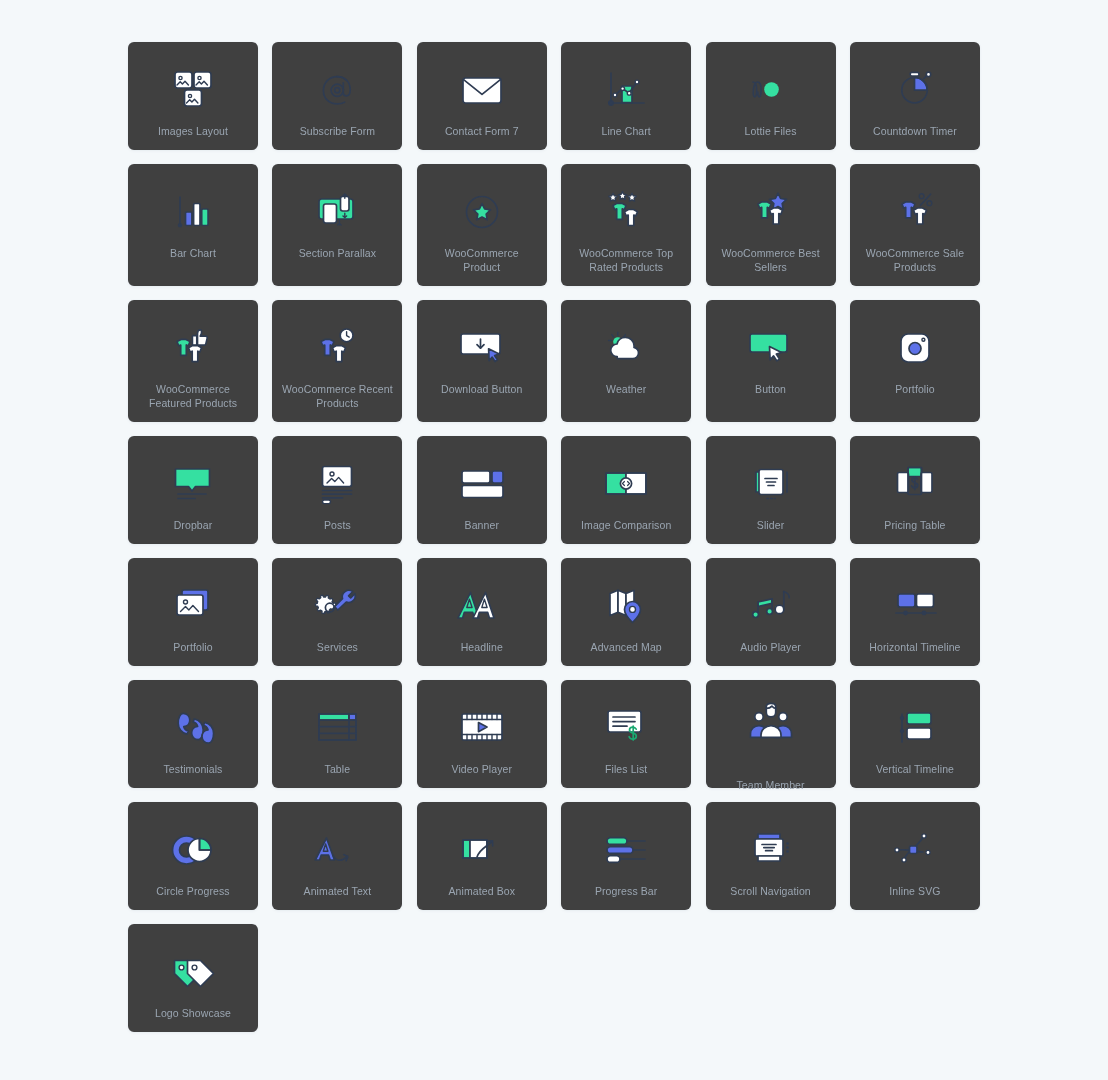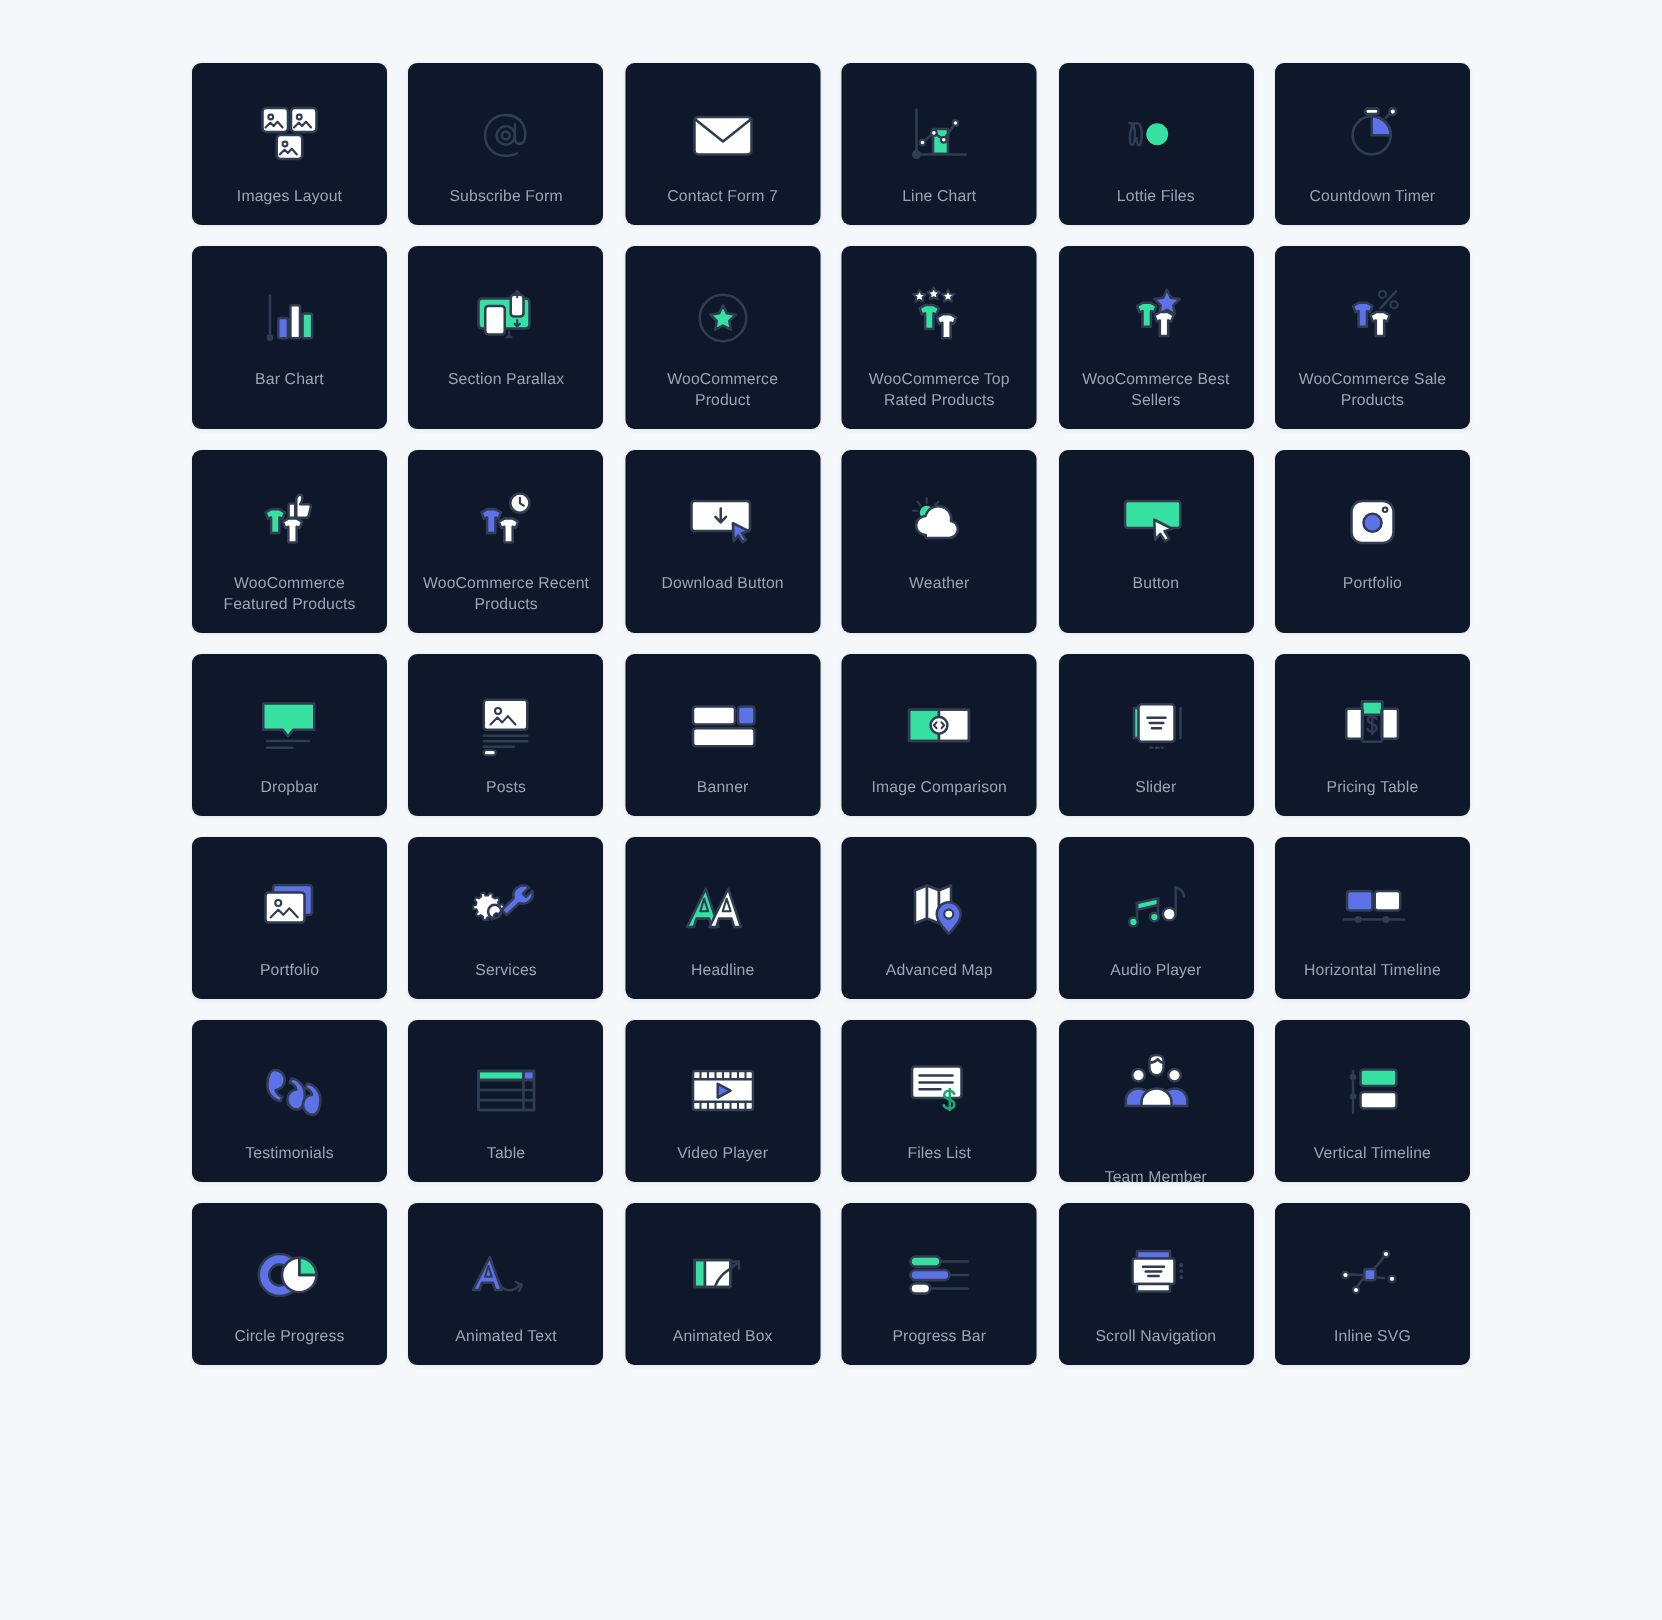--- a/index.html
+++ b/index.html
@@ -13,21 +13,21 @@
     position:absolute;
     left:128px; top:42px;
     width:852px;
     display:grid;
     grid-template-columns:repeat(6,130px);
     column-gap:14.4px;
     row-gap:14px;
     align-items:start;
   }
   .card{
-    background:#0f172a;
+    background:#404040;
     border-radius:6px;
     box-shadow:0 1px 3px rgba(80,100,130,0.07), 0 0 1px rgba(80,100,130,0.10);
     height:108px;
     box-sizing:border-box;
     display:flex;
     flex-direction:column;
     align-items:center;
     justify-content:flex-start;
     padding-top:22px;
     cursor:pointer;
@@ -539,13 +539,24 @@
  <path class="s" d="M9 19c5-1 9 1 14-0.5M23 18.5c3.5-5 7-7 10.5-13M23 18.5c3 2 6 2.5 10 2.5M15 26.5c3-5 5-7 8-8"></path>
  <rect class="bs" x="19.5" y="15" width="7.5" height="7.5" rx="1.5"></rect>
  <circle class="ws thin" cx="7" cy="19" r="2.1"></circle>
  <circle class="ws thin" cx="34" cy="5" r="2.1"></circle>
  <circle class="ws thin" cx="38" cy="21.5" r="2.1"></circle>
  <circle class="ws thin" cx="14" cy="29" r="2.1"></circle>
 </svg>
       </div>
       <div class="label">Inline SVG</div>
     </div>
+    <div class="card" style="height: 108px;">
+      <div class="icon-wrap">
+        <svg width="48" height="36" viewBox="0 0 48 36">
+ <path class="gs" d="M5.5 6.5h13l13 13-13 13-13-13z"></path>
+ <circle class="ws thin" cx="12.5" cy="13.5" r="2.4"></circle>
+ <path class="ws" d="M18.5 6.5h13l13 13-13 13-13-13z"></path>
+ <circle class="ws thin" cx="25.5" cy="13.5" r="2.4"></circle>
+</svg>
+      </div>
+      <div class="label">Logo Showcase</div>
+    </div>
   </div>
 
 </body></html>

